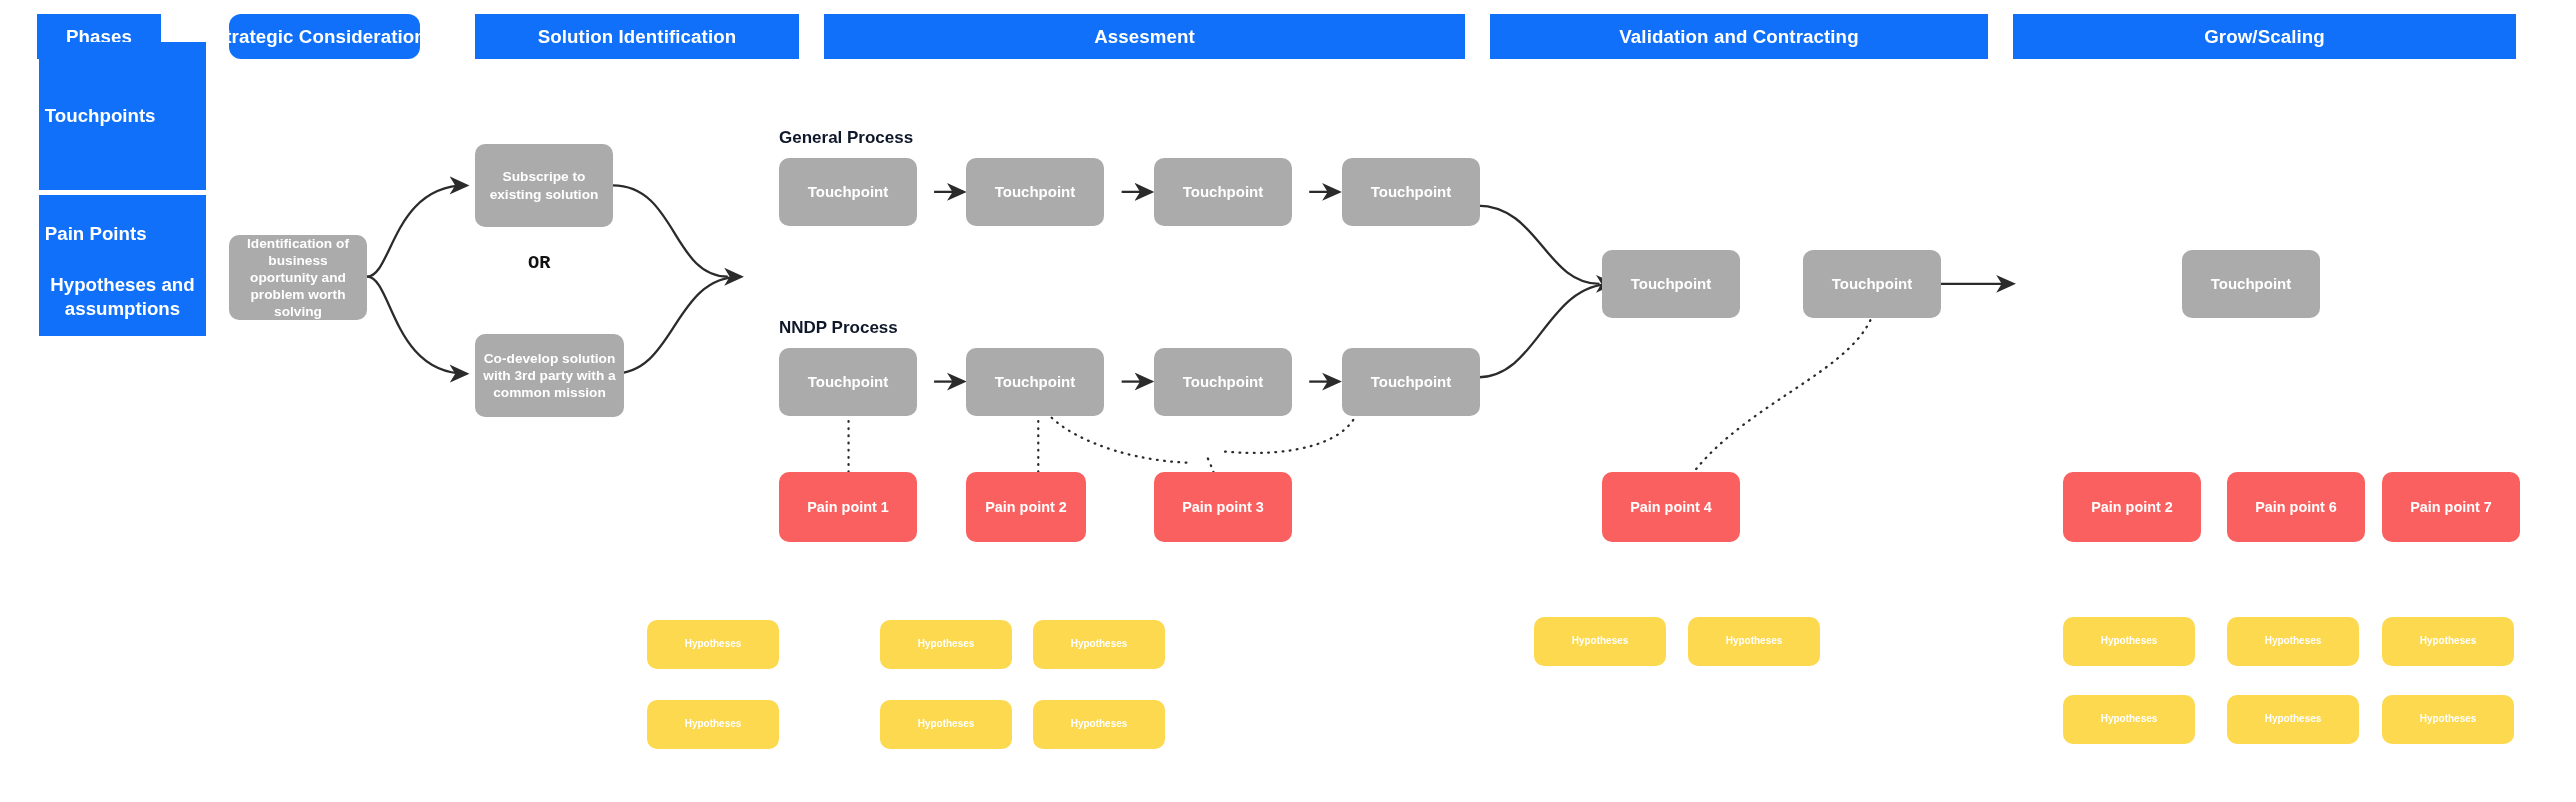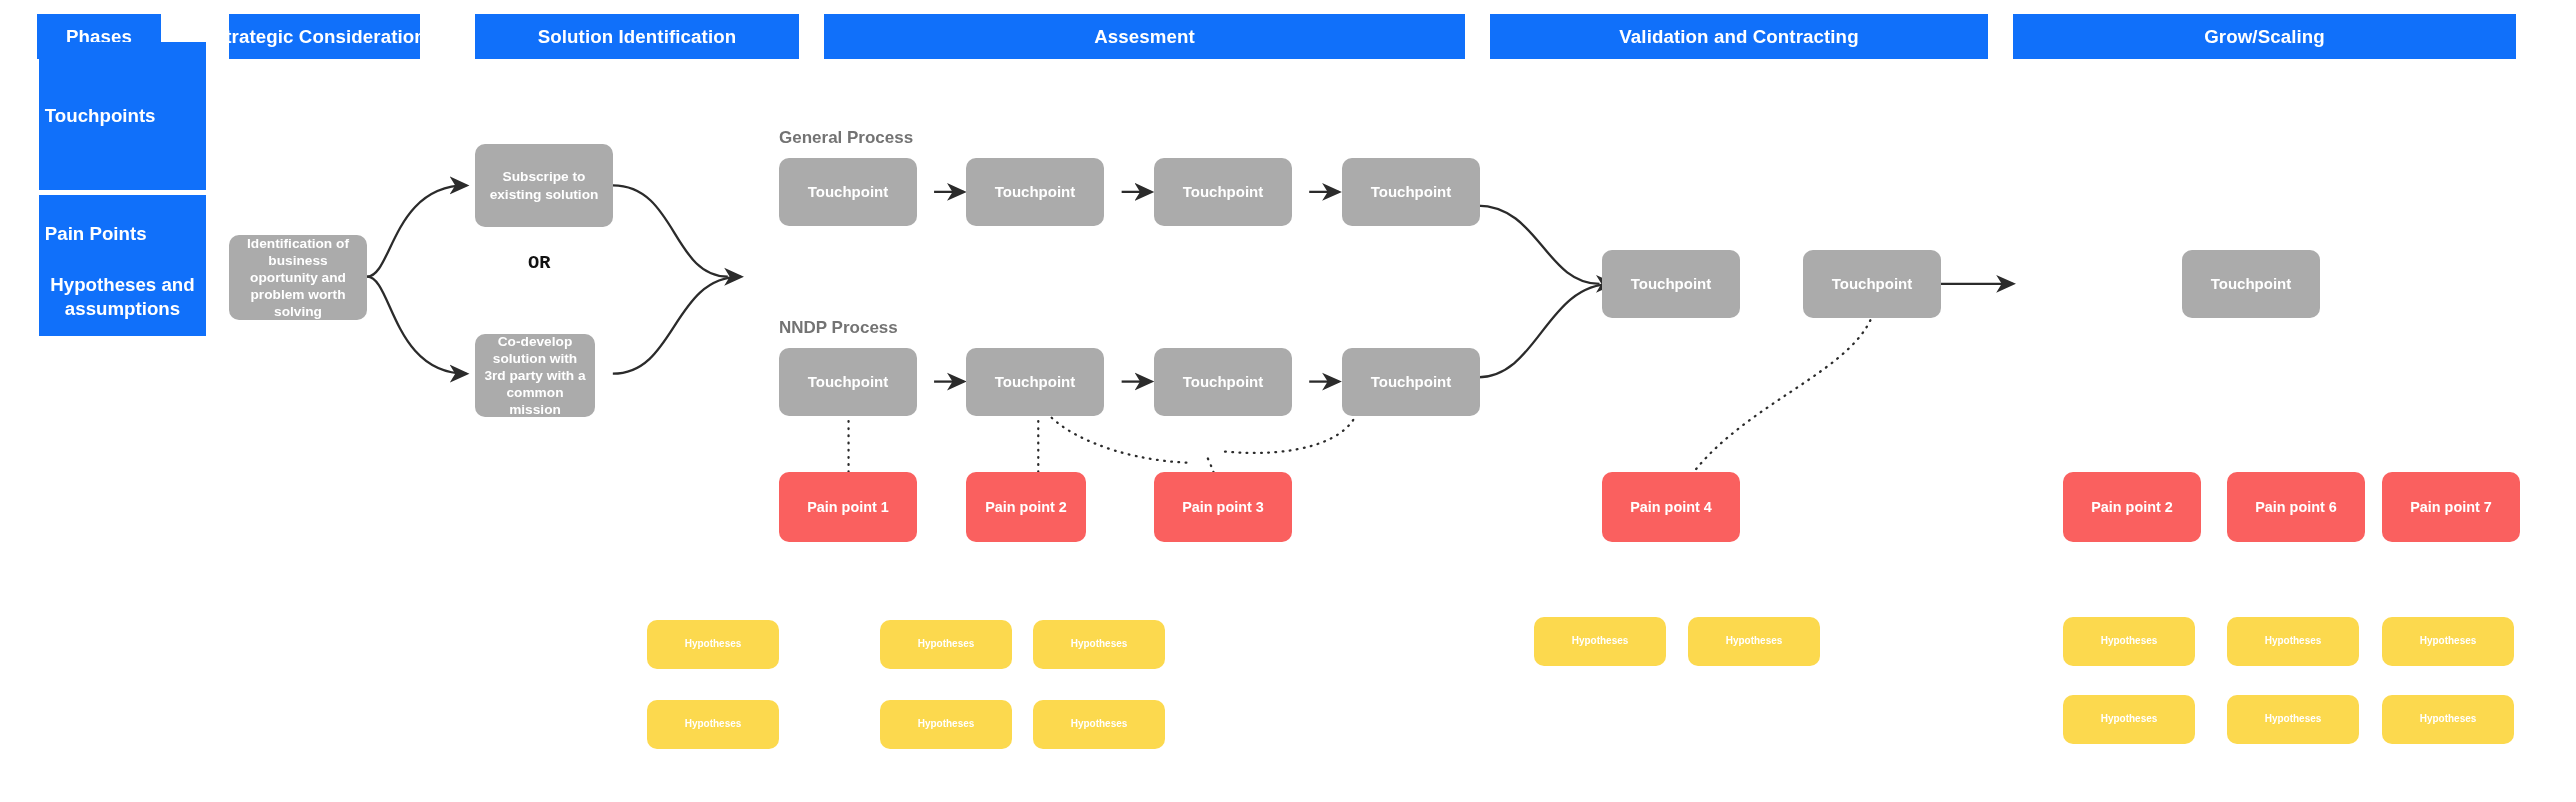--- a/index.html
+++ b/index.html
@@ -55,21 +55,21 @@
   .node.yellow { background: #fcd94e; }
 
   .node.tp      { font-size: 15px; font-weight: 600; }
   .node.strat   { font-size: 13.7px; }
   .node.pain    { font-size: 14.4px; }
   .node.hypo    { font-size: 10px; }
 
   
   .proc-title {
     position: absolute;
-    color: #737373;
+    color: #0f172a;
     font-weight: 700;
     font-size: 17px;
     white-space: nowrap;
   }
   .or-label {
     position: absolute;
     color: #111111;
     font-weight: 700;
     font-size: 18.7px;
   }
@@ -131,21 +131,21 @@
     <path class="dot-line" d="M1890,566 C1880,615 1800,638 1700,628"></path>
 
     <path class="dot-line" marker-end="url(#ahd)" d="M1680,638 C1690,660 1694,672 1694,697"></path>
 
     <path class="dot-line" marker-end="url(#ahd)" d="M2610,417 C2600,520 2400,560 2330,697"></path>
   </svg>
 
   <div class="phase-bar" style="left:37px; top:14.4px; width:124px;">
     <span>Phases</span>
   </div>
-  <div class="phase-bar" style="left:229px; top:14.4px; width:191px;">
+  <div class="phase-bar" style="left:229px; top:14.4px; width:191px;border-radius:12px;">
     <span>Strategic Considerations</span>
   </div>
   <div class="phase-bar" style="left:475px; top:14.4px; width:324px;">
     <span>Solution Identification</span>
   </div>
   <div class="phase-bar" style="left:824px; top:14.4px; width:641px;">
     <span>Assesment</span>
   </div>
   <div class="phase-bar" style="left:1490px; top:14.4px; width:498px;">
     <span>Validation and Contracting</span>
@@ -175,21 +175,21 @@
     <span>OR</span>
   </div>
 
   <div class="node grey strat" style="left:229px; top:235px; width:138px; height:85px;">
     <span>Identification of business oportunity and problem worth solving</span>
   </div>
 
   <div class="node grey strat" style="left:475px; top:144px; width:138px; height:83px;">
     <span>Subscripe to existing solution</span>
   </div>
-  <div class="node grey strat" style="left:475px; top:334px; width:120px; height:83px;">
+  <div class="node grey strat" style="left:475px; top:334px; width:149px; height:83px;">
     <span>Co-develop solution with 3rd party with a common mission</span>
   </div>
 
   <div class="node grey tp" style="left:779px; top:158px; width:138px; height:68px;">
     <span>Touchpoint</span>
   </div>
   <div class="node grey tp" style="left:966px; top:158px; width:138px; height:68px;">
     <span>Touchpoint</span>
   </div>
   <div class="node grey tp" style="left:1154px; top:158px; width:138px; height:68px;">

